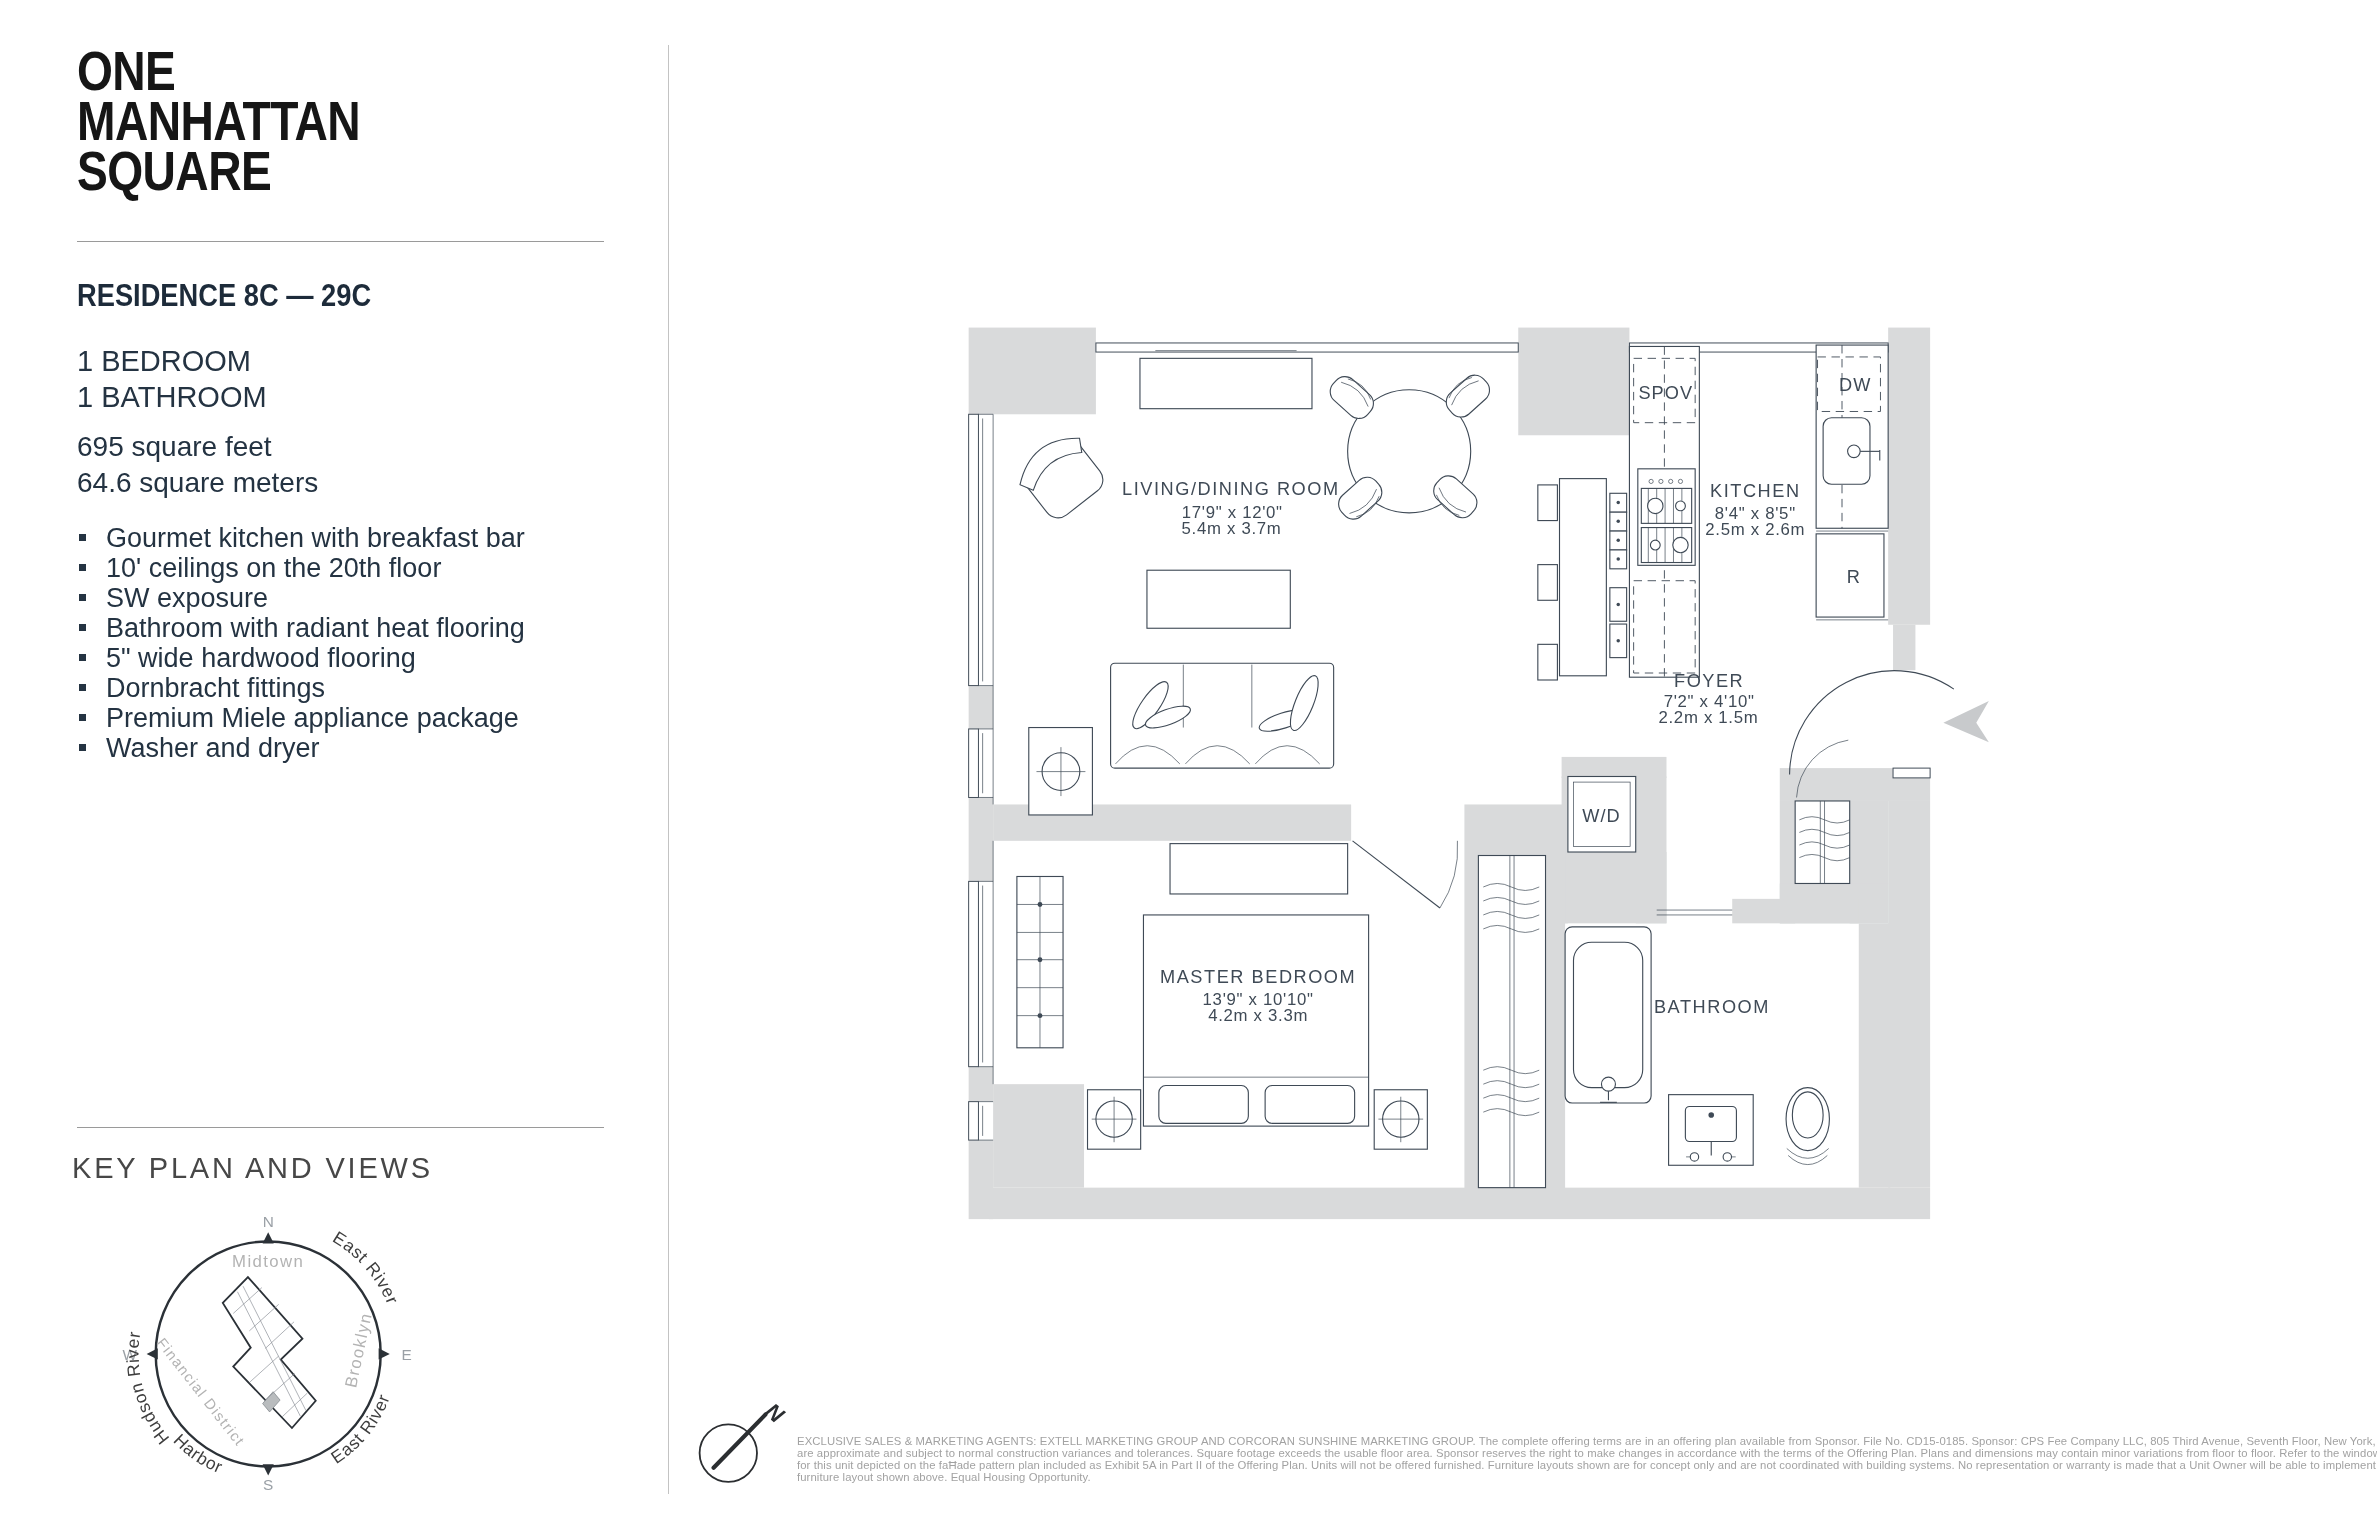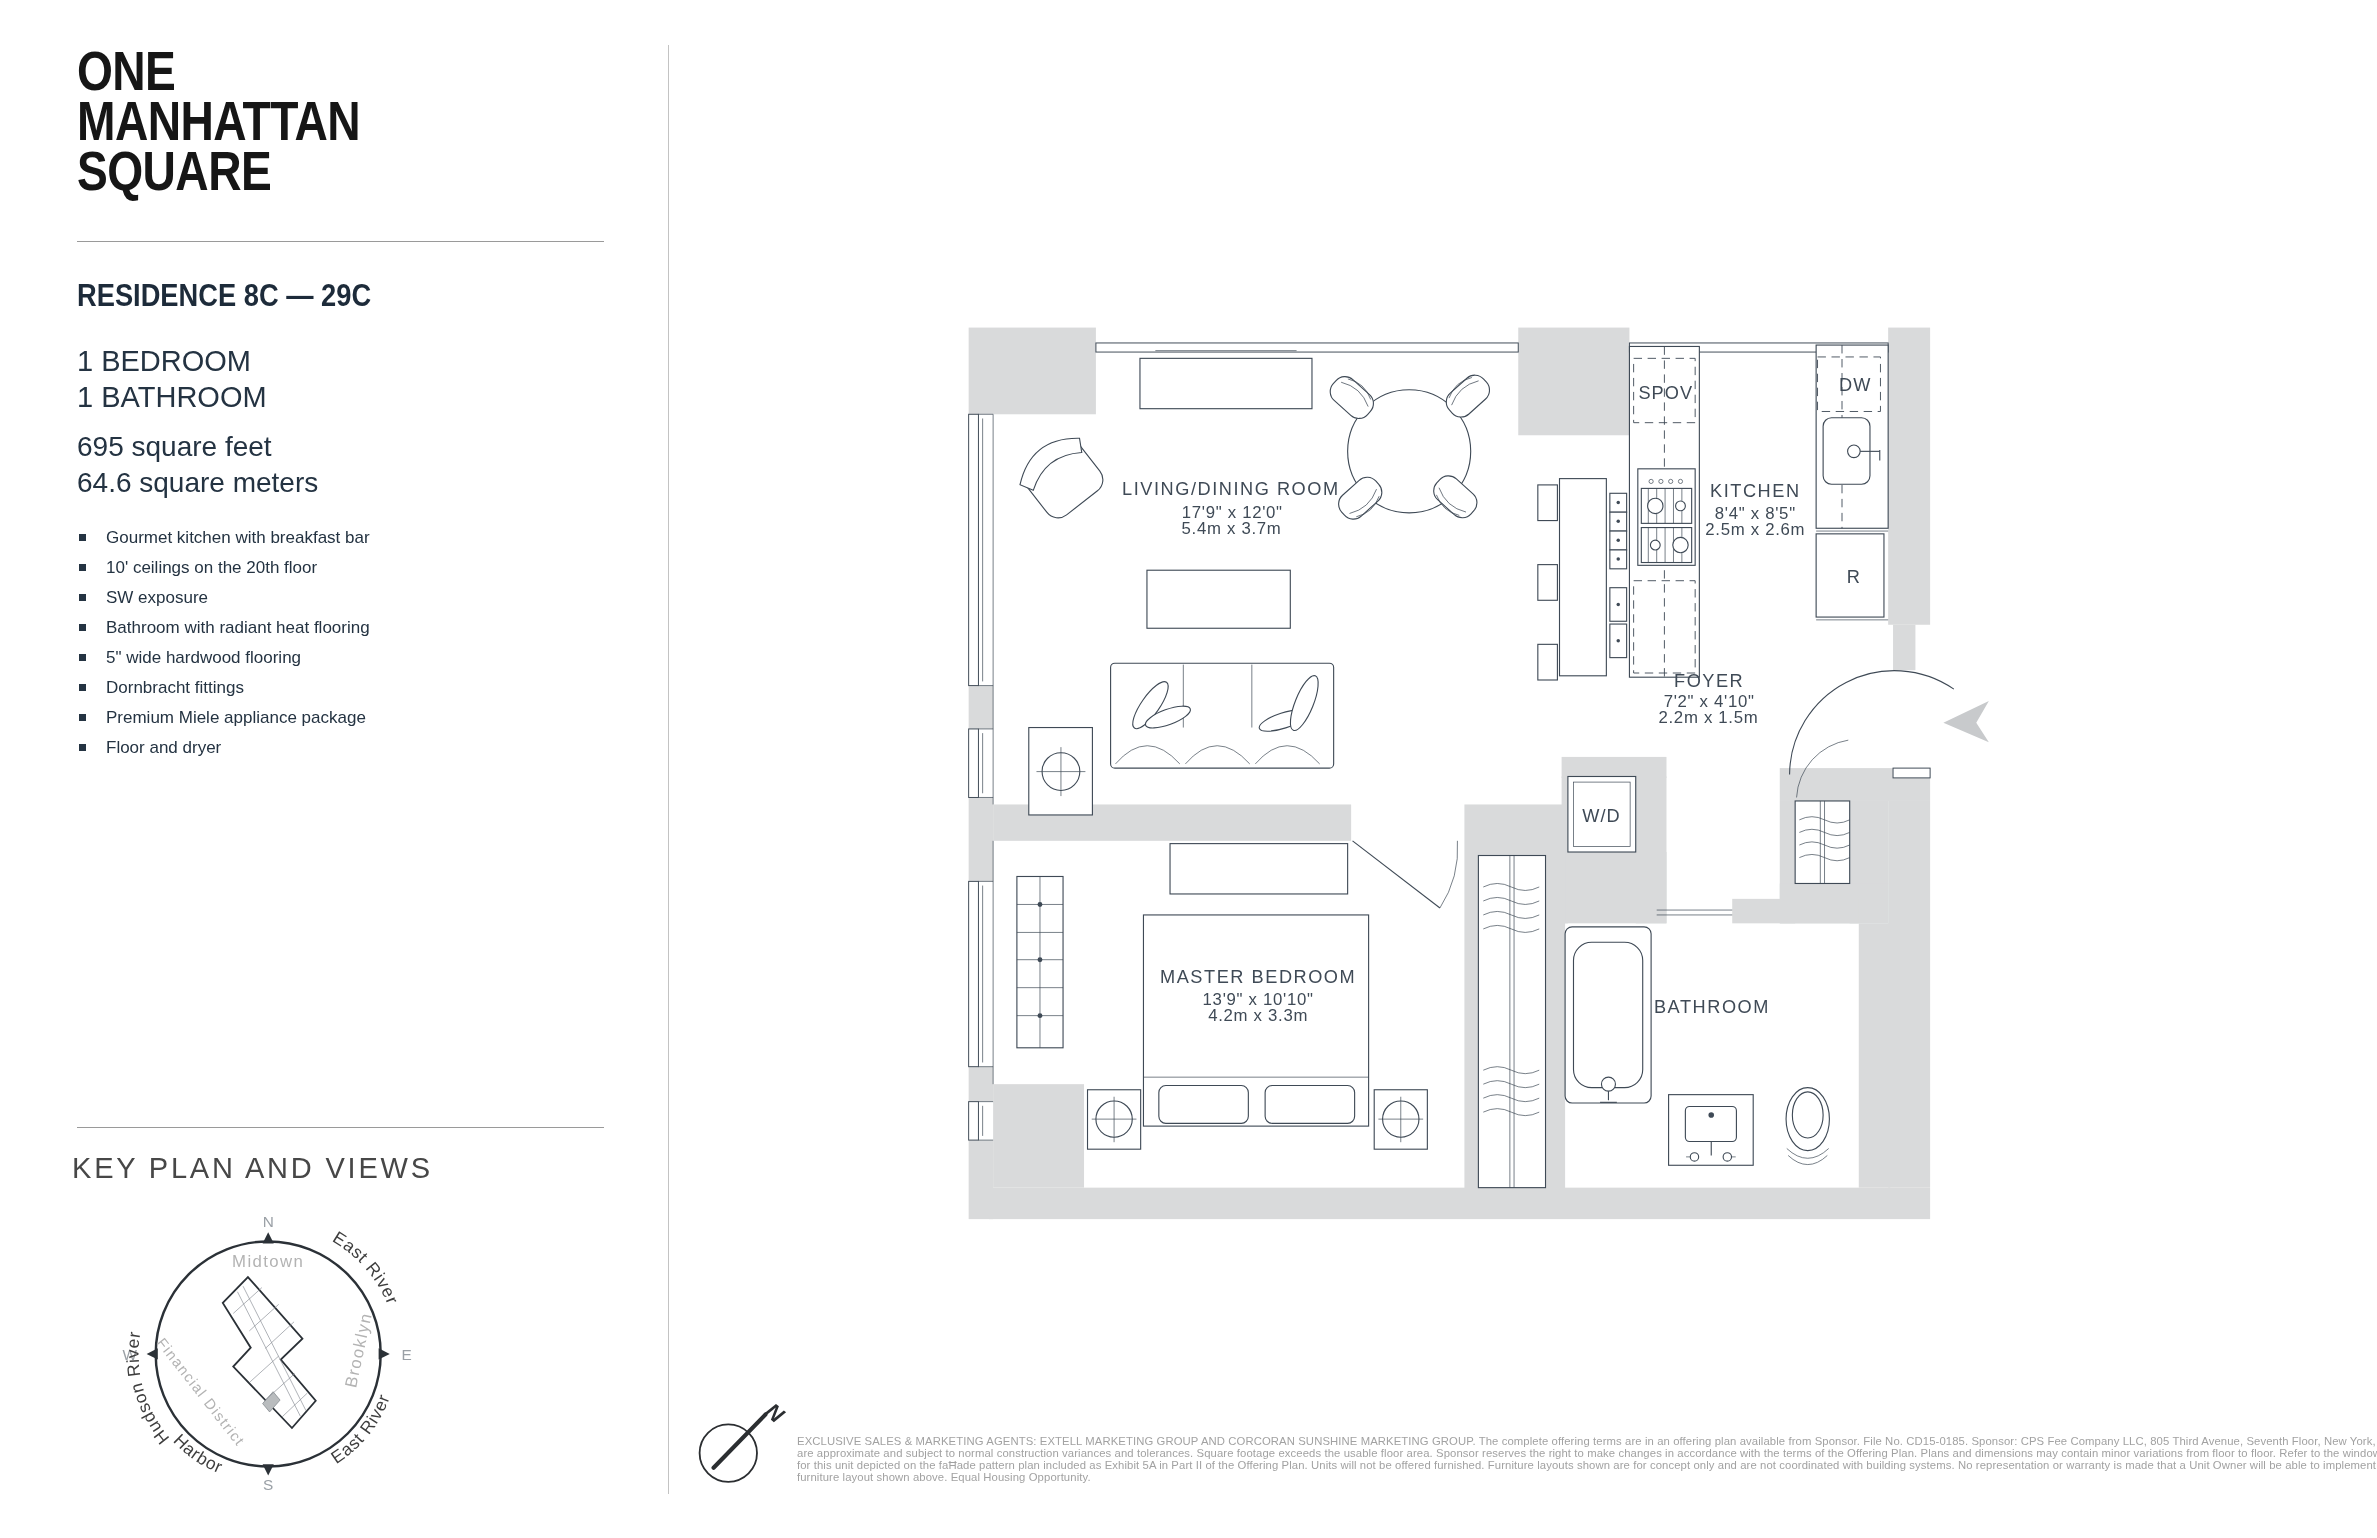--- a/index.html
+++ b/index.html
@@ -8,21 +8,21 @@
   .abs{position:absolute;}
   
   .logo{left:65px;top:46px;color:#161616;font-weight:700;font-size:55px;line-height:50px;
         letter-spacing:-0.7px;transform:scaleX(.84);transform-origin:left top;}
   .rule{left:65px;width:527px;height:1.4px;background:#9a9a9a;}
   .res-title{left:65px;top:278px;color:#1d2b3a;font-weight:700;font-size:31px;
         transform:scaleX(.88);transform-origin:left top;letter-spacing:0;}
   .bedbath{left:65px;top:343px;color:#243342;font-size:29px;line-height:36px;font-weight:500;}
   .area{left:65px;top:429px;color:#243342;font-size:28px;line-height:36px;font-weight:400;}
   ul.features{left:66px;top:523px;margin:0;padding:0;list-style:none;color:#243342;}
-  ul.features li{position:relative;font-size:17px;line-height:30px;padding-left:28px;font-weight:500;}
+  ul.features li{position:relative;font-size:27px;line-height:30px;padding-left:28px;font-weight:500;}
   ul.features .sq{position:absolute;left:1.4px;top:11.2px;width:7px;height:7px;background:#243342;}
   .keyplan-h{left:60px;top:1152px;color:#474747;font-size:29px;letter-spacing:2.8px;font-weight:400;}
   .vdivider{left:656px;top:45px;width:1.4px;height:1449px;background:#c3c3c3;}
   
   .disclaimer{left:785px;top:1435px;width:1584px;color:#a2a2a2;font-size:11.3px;
         line-height:12px;letter-spacing:0.1px;font-weight:500;white-space:nowrap;}
   
   svg{overflow:visible;}
   svg text{font-family:"Liberation Sans",sans-serif;}
   .ln{stroke:#3f4a56;fill:none;stroke-width:1.6;}
@@ -63,21 +63,21 @@
   </div>
 
   <ul class="abs features">
     <li><span class="sq"></span><span>Gourmet kitchen with breakfast bar</span></li>
     <li><span class="sq"></span><span>10' ceilings on the 20th floor</span></li>
     <li><span class="sq"></span><span>SW exposure</span></li>
     <li><span class="sq"></span><span>Bathroom with radiant heat flooring</span></li>
     <li><span class="sq"></span><span>5" wide hardwood flooring</span></li>
     <li><span class="sq"></span><span>Dornbracht fittings</span></li>
     <li><span class="sq"></span><span>Premium Miele appliance package</span></li>
-    <li><span class="sq"></span><span>Floor and dryer</span></li>
+    <li><span class="sq"></span><span>Washer and dryer</span></li>
   </ul>
 
   <div class="abs rule" style="top:1127px;"></div>
   <div class="abs keyplan-h">KEY PLAN AND VIEWS</div>
 
   <svg class="abs" style="left:105px;top:1217px;" width="301" height="276" viewBox="0 0 430 395">
     <defs>
       <path id="arcNW" d="M 97,338 A 185,185 0 0 1 138,28"></path>
       <path id="arcNE" d="M 264,17 A 185,185 0 0 1 400,212"></path>
       <path id="arcSE" d="M 294,364 A 185,185 0 0 0 400,212"></path>

